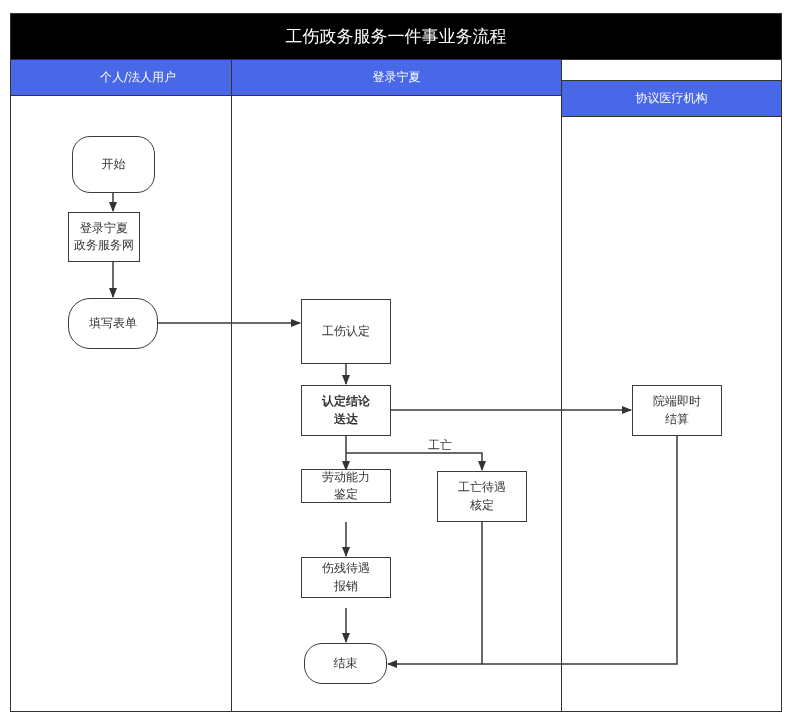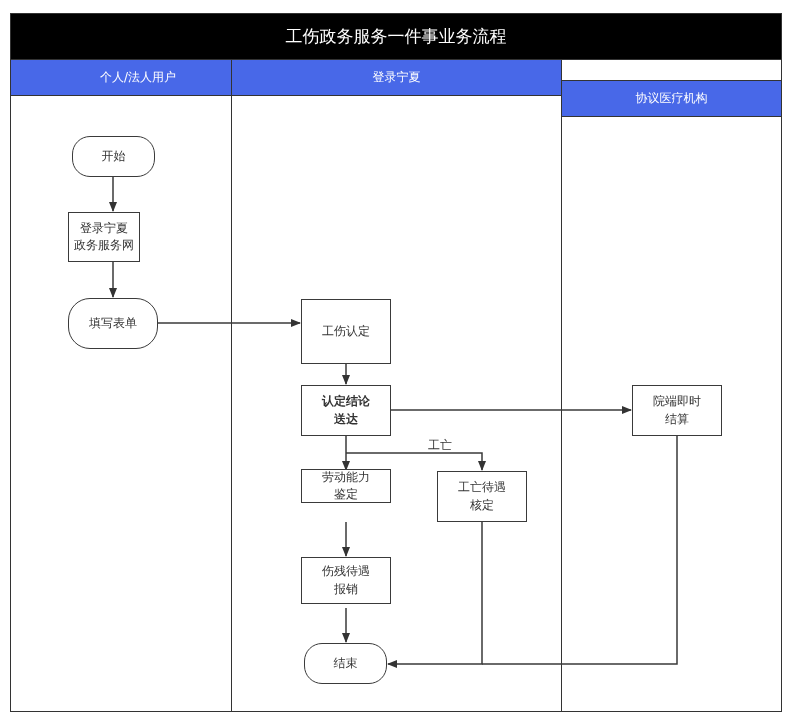--- a/index.html
+++ b/index.html
@@ -51,32 +51,32 @@
     <line x1="391" y1="410" x2="631" y2="410" marker-end="url(#arrow)"></line>
     <line x1="346" y1="436" x2="346" y2="470" marker-end="url(#arrow)"></line>
     <polyline points="346,453 482,453 482,470" marker-end="url(#arrow)"></polyline>
     <line x1="346" y1="522" x2="346" y2="556" marker-end="url(#arrow)"></line>
     <line x1="346" y1="608" x2="346" y2="642" marker-end="url(#arrow)"></line>
     <polyline points="482,522 482,664 388,664" marker-end="url(#arrow)"></polyline>
     <polyline points="677,436 677,664 482,664"></polyline>
   </g>
 </svg>
 
-<div class="node pill" style="left:72px;top:136px;width:83px;height:41px;">开始</div>
+<div class="node pill" style="left:72px;top:136px;width:83px;height:57px;">开始</div>
 <div class="node" style="left:68px;top:212px;width:72px;height:50px;">登录宁夏
 政务服务网</div>
 <div class="node" style="left:68px;top:298px;width:90px;height:51px;border-radius:22px;">填写表单</div>
 
 <div class="node" style="left:301px;top:299px;width:90px;height:65px;">工伤认定</div>
 <div class="node" style="left:301px;top:385px;width:90px;height:51px;font-weight:bold;">认定结论
 送达</div>
 <div class="node" style="left:301px;top:469px;width:90px;height:34px;">劳动能力
 鉴定</div>
 <div class="node" style="left:437px;top:471px;width:90px;height:51px;">工亡待遇
 核定</div>
-<div class="node" style="left:301px;top:557px;width:90px;height:47px;">伤残待遇
+<div class="node" style="left:301px;top:557px;width:90px;height:41px;">伤残待遇
 报销</div>
 <div class="node pill" style="left:304px;top:643px;width:83px;height:41px;">结束</div>
 
 <div class="node" style="left:632px;top:385px;width:90px;height:51px;">院端即时
 结算</div>
 
 <div class="edge-label" style="left:428px;top:437px;">工亡</div>
 
 </body></html>

